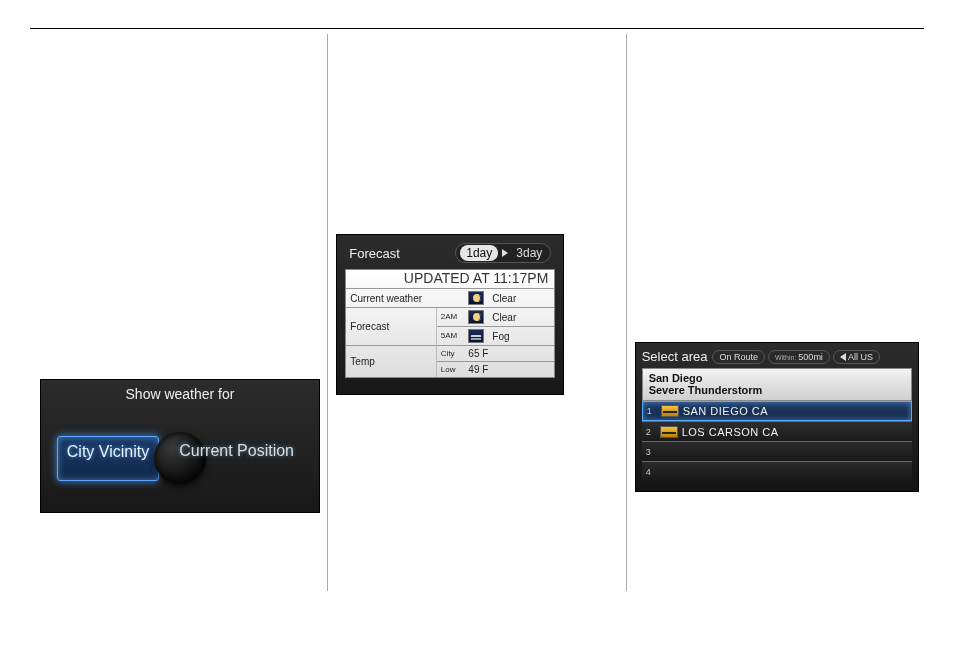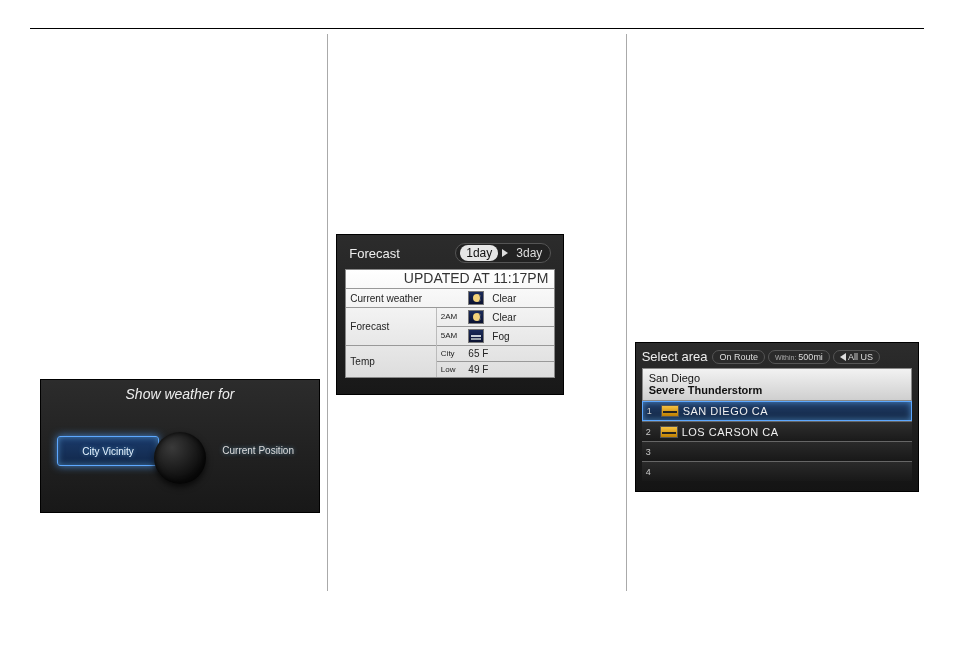--- a/index.html
+++ b/index.html
@@ -42,43 +42,42 @@
     width: 280px;
     background: linear-gradient(#2c2c2c, #181818);
     border: 1px solid #000;
     padding-bottom: 28px;
   }
   .panel-weather .title {
     text-align: center;
     color: #eee;
     font-size: 14px;
     padding: 6px 0 12px;
-    font-style: italic;
   }
   .knob-row {
     position: relative;
     height: 70px;
   }
   .knob {
     position: absolute;
     left: 50%;
     top: 18px;
     width: 52px;
     height: 52px;
     margin-left: -26px;
     border-radius: 50%;
     background: radial-gradient(circle at 35% 30%, #3a3a3a, #0a0a0a 70%);
     box-shadow: 0 0 6px #000 inset, 0 3px 6px rgba(0,0,0,0.7);
   }
   .btn-pill {
     position: absolute;
     top: 22px;
-    height: 30px;
+    height: 45px;
     line-height: 30px;
-    font-size: 10px;
+    font-size: 16px;
     padding: 0 8px;
     border-radius: 3px;
     color: #e6f4ff;
     text-shadow: 0 0 4px rgba(120,200,255,0.6);
   }
   .btn-city {
     left: 16px;
     width: 102px;
     background: linear-gradient(#1a3a6a, #12284a);
     border: 1px solid #5da8ff;
@@ -226,21 +225,21 @@
     width: 0; height: 0;
     border-top: 4px solid transparent;
     border-bottom: 4px solid transparent;
     border-right: 6px solid #ddd;
   }
   .sa-body {
     background: linear-gradient(#f2f2f2, #cfcfcf);
     color: #111;
     border: 1px solid #888;
   }
-  .sa-body .row1 { padding: 3px 6px 0; font-size: 11px; font-weight: 400; }
+  .sa-body .row1 { padding: 3px 6px 0; font-size: 11px; font-weight: 700; }
   .sa-body .row2 { padding: 0 6px 4px; font-size: 11px; font-weight: 600; }
   .sa-list { }
   .sa-item {
     display: flex;
     align-items: center;
     padding: 2px 4px;
     border-top: 1px solid #666;
     background: linear-gradient(#2e2e2e, #1a1a1a);
     color: #f0f0f0;
     font-size: 11px;

